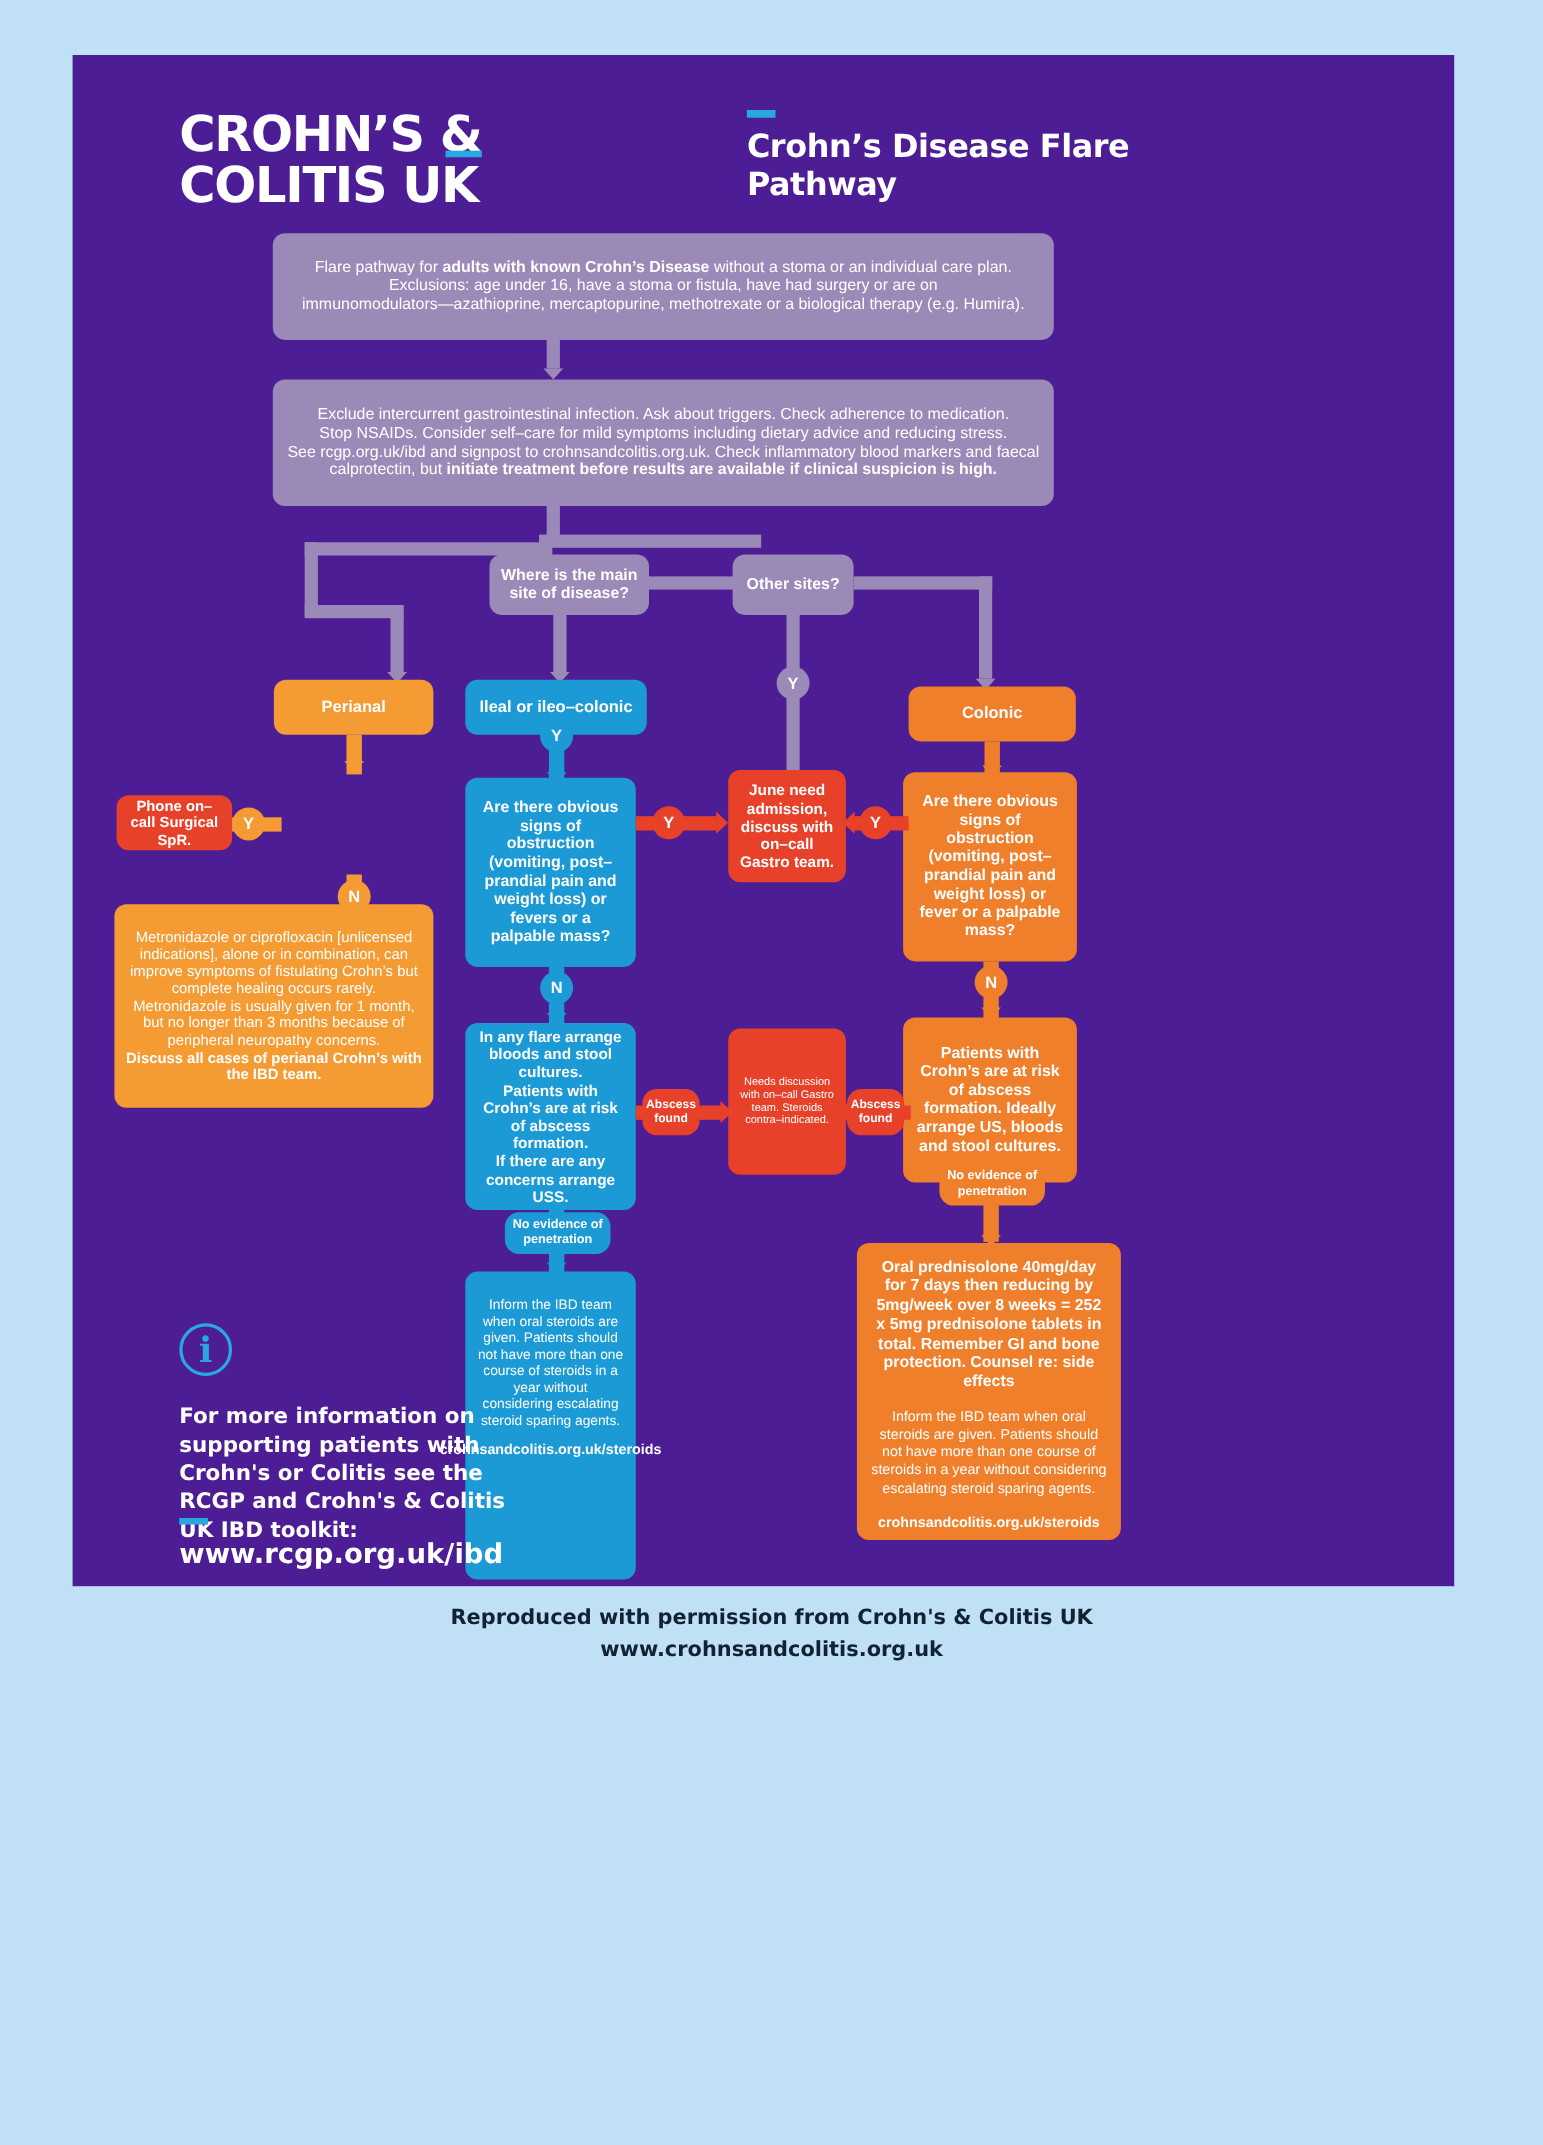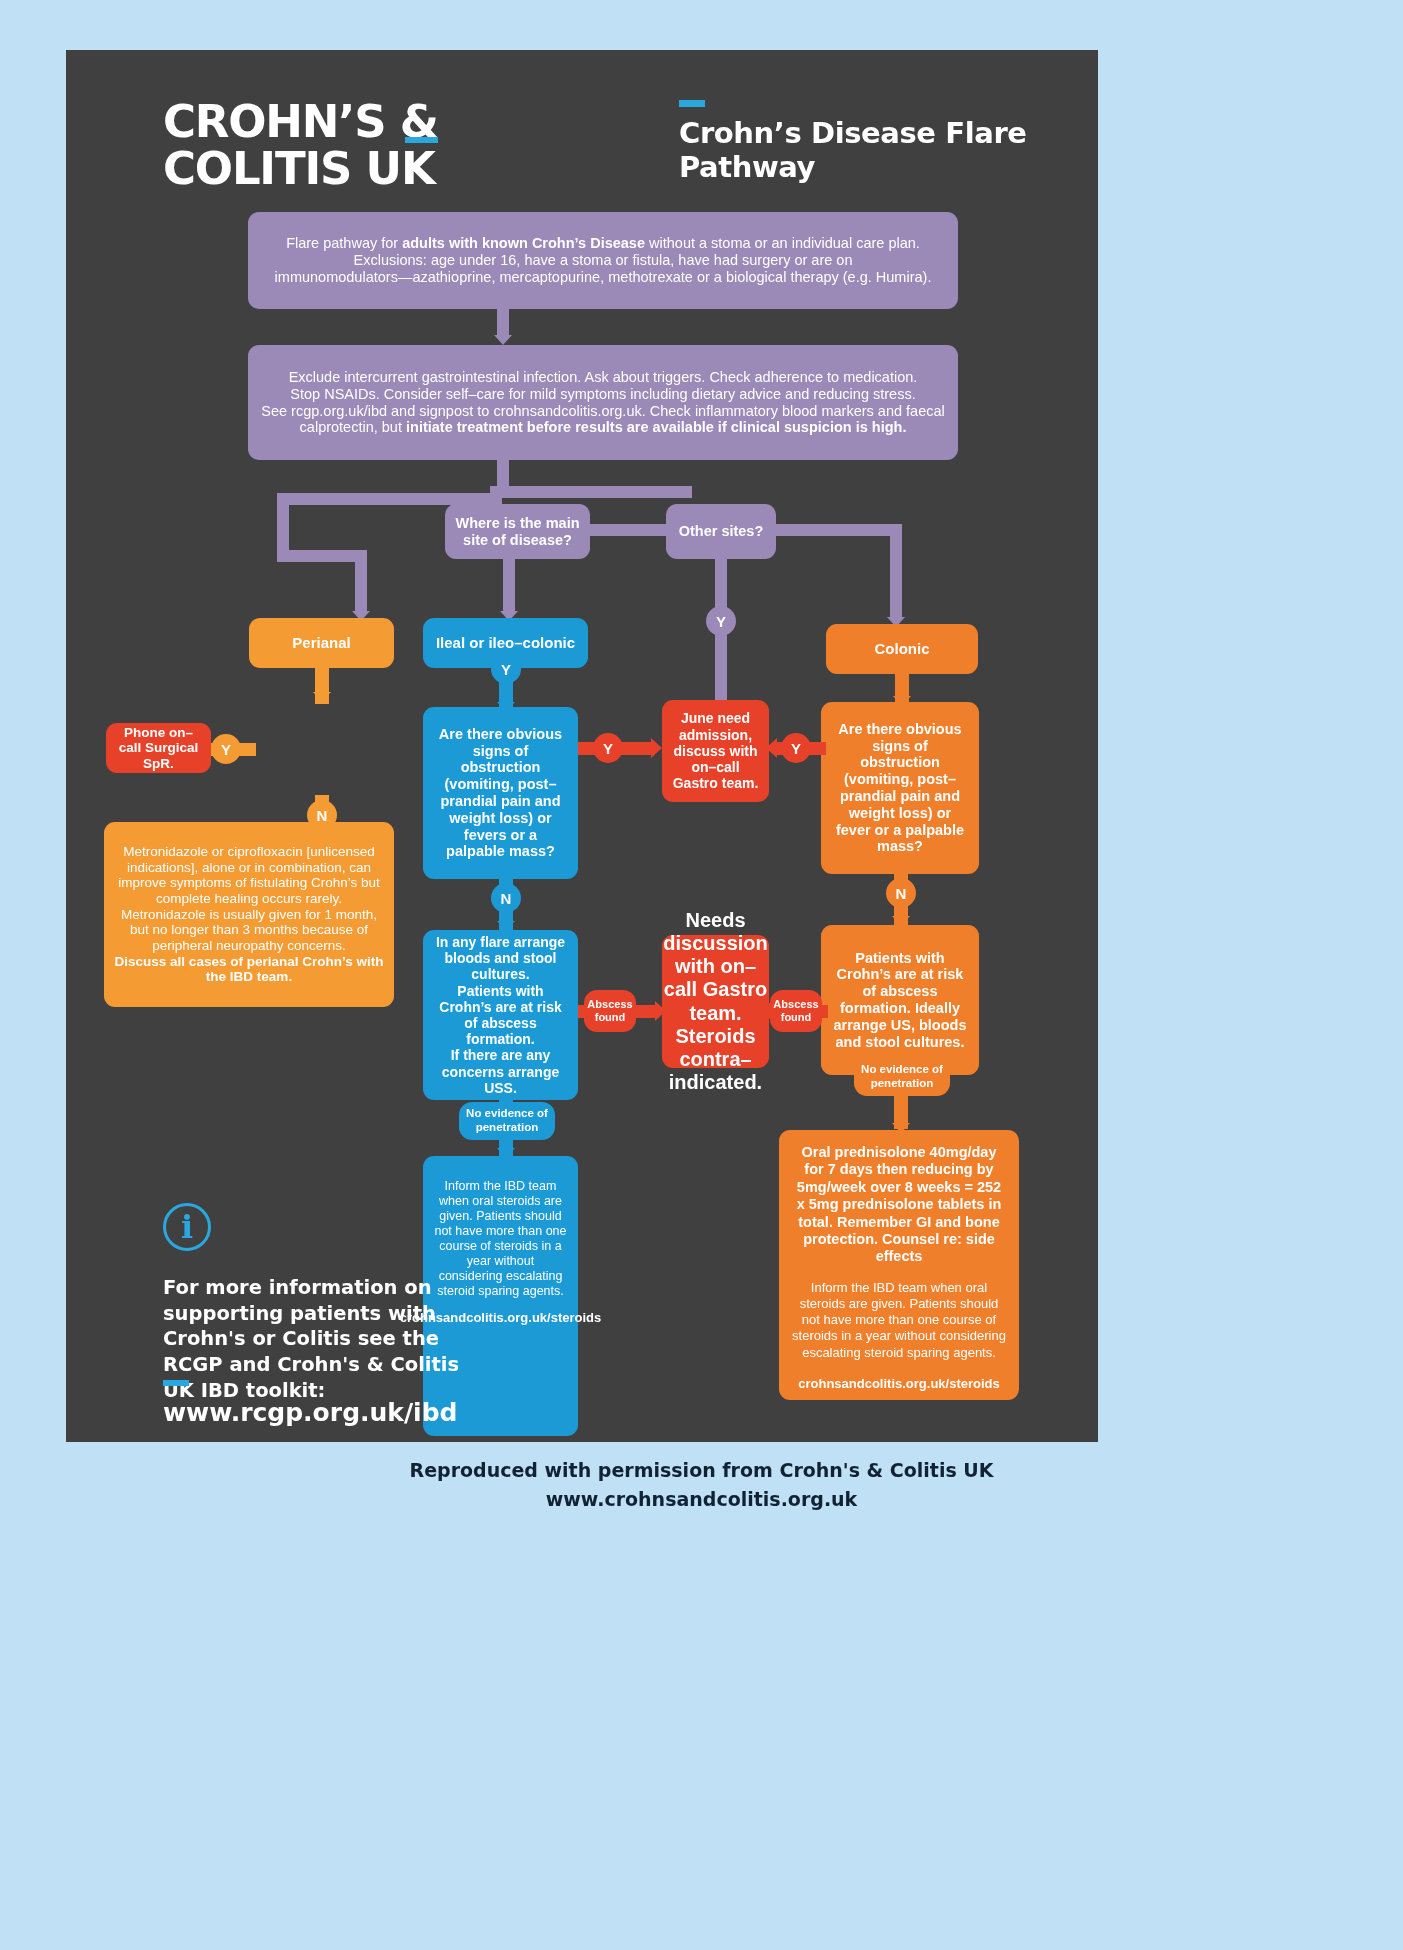--- a/index.html
+++ b/index.html
@@ -5,22 +5,22 @@
   * { box-sizing: border-box; margin:0; padding:0; }
   body {
     width:1403px; height:1950px;
     background:#bfe0f5;
     font-family:"Liberation Sans", sans-serif;
     overflow:hidden;
     position:relative;
   }
   .poster {
     position:absolute; left:66px; top:50px;
-    width:1032px; height:1392px;
-    background:#404040;
+    width:1256px; height:1392px;
+    background:#4c1d95;
     overflow:hidden;
   }
   
   .logo { position:absolute; left:97px; top:48px; }
   .logo .l1, .logo .l2 {
     color:#ffffff; font-weight:bold; font-size:45px;
     letter-spacing:-1.2px; line-height:47px;
     font-family:"DejaVu Sans", sans-serif;
   }
   .logo .l1 { position:relative; display:inline-block; }
@@ -198,21 +198,21 @@
   <div class="node blue" style="left:357px;top:880px;width:155px;height:170px;font-size:14px;font-weight:bold;white-space:pre-line;text-align:center;">
     <p>In any flare arrange bloods and stool cultures.
 Patients with Crohn’s are at risk of abscess formation.
 If there are any concerns arrange USS.</p>
   </div>
 
   <div class="conn v-red" style="left:512px;top:955px;width:80px;height:13px;"></div>
   <div class="pill red" style="left:518px;top:940px;width:52px;height:42px;font-size:11px;line-height:1.15;padding:2px 3px;">Abscess found</div>
   <div class="arrow-right" style="left:589px;top:951px;"></div>
 
-  <div class="node red" style="left:596px;top:885px;width:107px;height:133px;font-size:20px;font-weight:bold;">
+  <div class="node red" style="left:596px;top:885px;width:107px;height:133px;font-size:10px;font-weight:normal;">
     <p>Needs discussion with on–call Gastro team. Steroids contra–indicated.</p>
   </div>
 
   <div class="conn v-blue" style="left:433px;top:1050px;width:14px;height:58px;"></div>
   <div class="pill blue" style="left:393px;top:1052px;width:96px;height:38px;font-size:11.5px;line-height:1.2;padding:2px 4px;">No evidence of penetration</div>
   <div class="arrow-down a-blue" style="left:431px;top:1098px;"></div>
 
   <div class="node blue" style="left:357px;top:1106px;width:155px;height:280px;flex-direction:column;justify-content:flex-start;padding:12px 11px;">
     <p style="font-size:12.5px;line-height:1.2;margin-top:11px;">Inform the IBD team when oral steroids are given. Patients should not have more than one course of steroids in a year without considering escalating steroid sparing agents.</p>
     <p style="font-size:13px;font-weight:bold;line-height:1.2;margin-top:11px;">crohnsandcolitis.org.uk/steroids</p>

